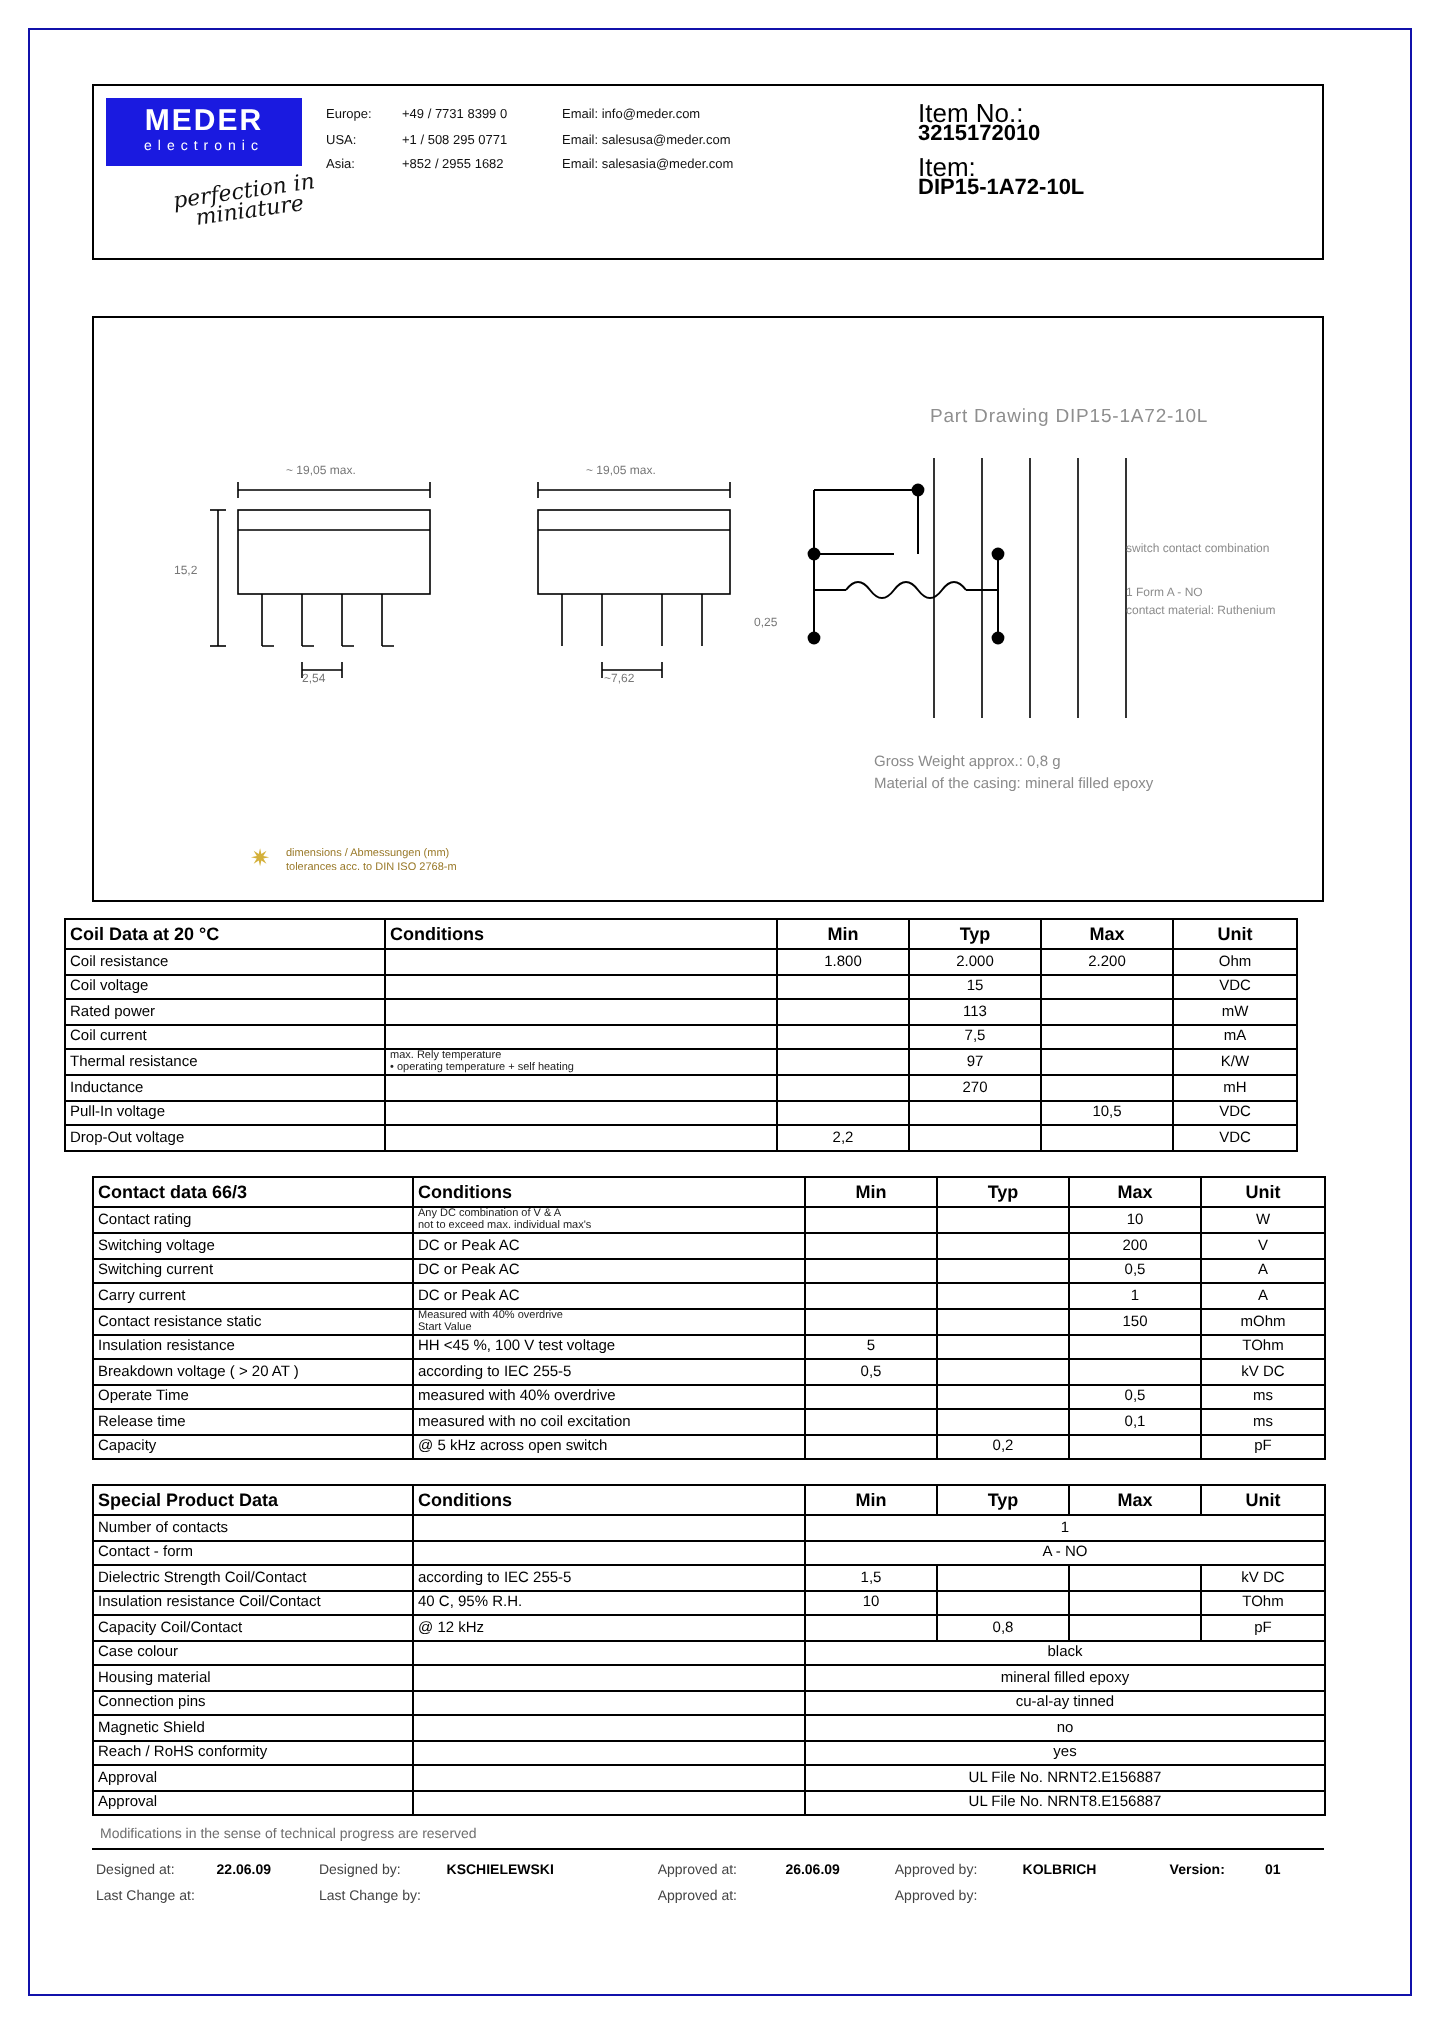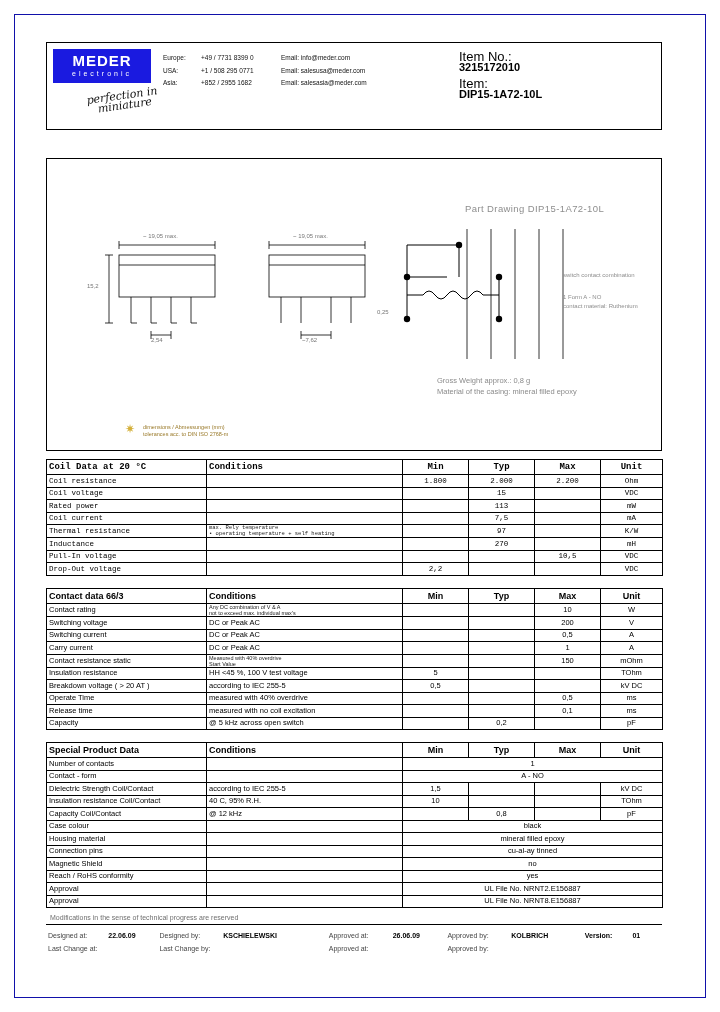--- a/index.html
+++ b/index.html
@@ -36,21 +36,21 @@
   svg.dwg{position:absolute;left:0;top:0;width:614px;height:291px;}
 
   
   table.dt{position:absolute;border-collapse:collapse;table-layout:fixed;}
   table.dt td{border:1px solid #000;font-size:7.5px;height:11.5px;padding:0 2px;line-height:10px;color:#000;}
   table.dt tr.head td{font-weight:bold;font-size:9px;height:14px;}
   td.c{text-align:center;}
   td.l{text-align:left;}
   .sub{font-size:5.5px;line-height:6px;color:#222;display:block;}
 
-  #coil-table{left:46px;top:459px;width:616px;font-family:Liberation Mono, monospace;}
+  #coil-table{left:32px;top:459px;width:616px;}
   #contact-table{left:46px;top:588px;width:616px;}
   #special-table{left:46px;top:742px;width:616px;}
 
   
   .mod{position:absolute;left:50px;top:914px;font-size:7px;color:#6f6f6f;}
   .footline{position:absolute;left:46px;top:924px;width:616px;border-top:1px solid #000;}
   .footer{position:absolute;left:46px;top:928px;width:616px;font-size:7px;color:#444;}
   .footer td{font-size:7px;color:#444;padding:2px 0;vertical-align:top;}
   .footer .b{font-weight:bold;color:#000;}
 </style>

